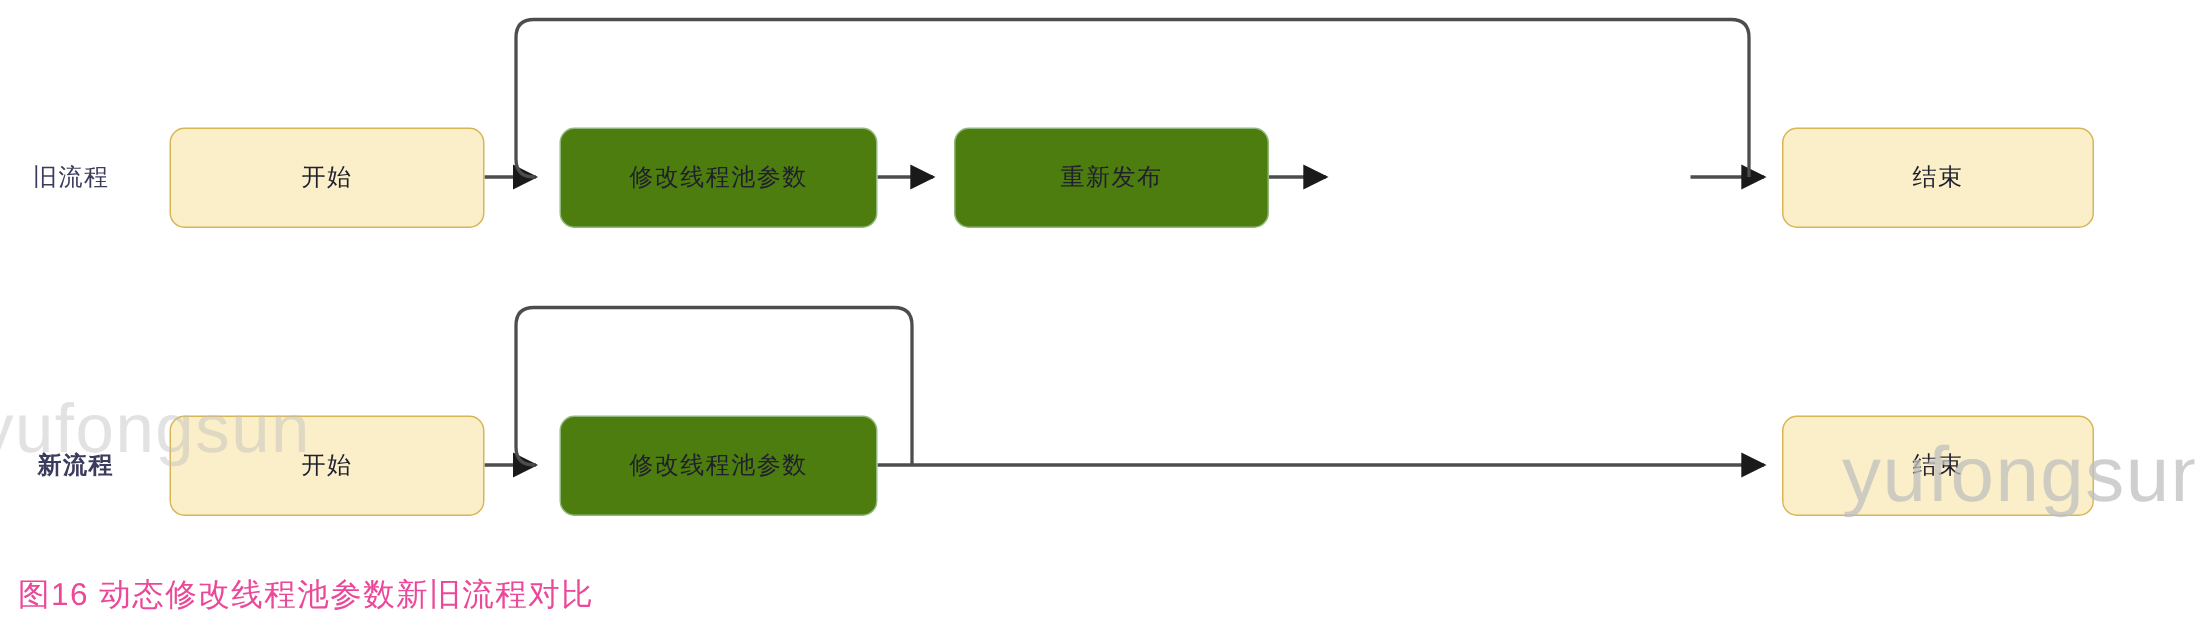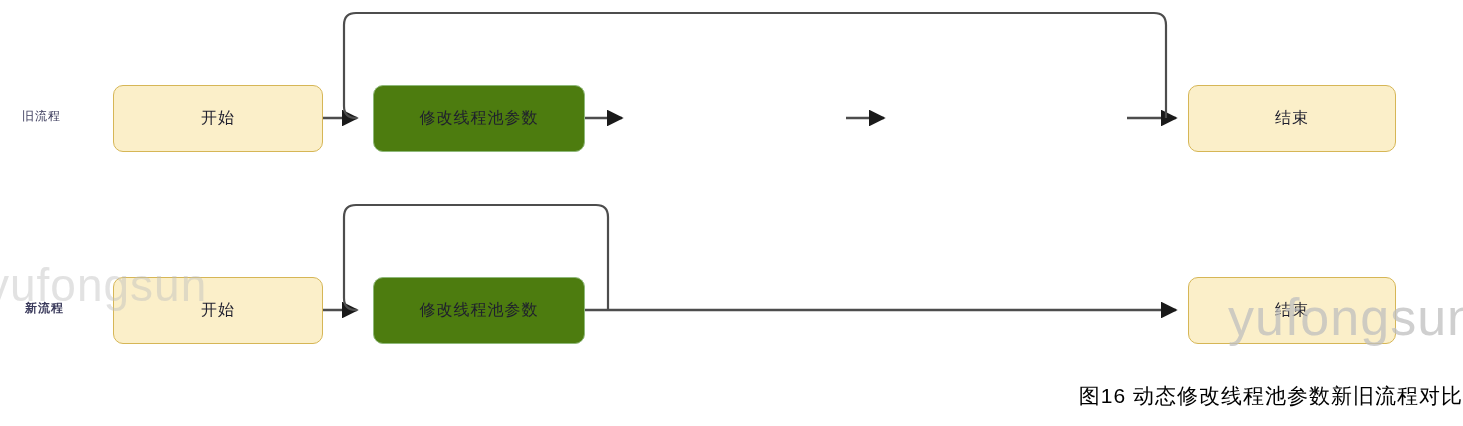--- a/index.html
+++ b/index.html
@@ -7,21 +7,21 @@
     width:1463px;height:426px;
     background:#ffffff;
     font-family:"Liberation Sans","DejaVu Sans",sans-serif;
     overflow:hidden;
     position:relative;
   }
   #stage{position:absolute;left:0;top:0;width:1463px;height:426px;}
 
   .row-label{
     position:absolute;
-    font-size:12px;
+    font-size:16px;
     color:#3b3b5c;
     letter-spacing:1px;
     white-space:nowrap;
   }
 
   .node{
     position:absolute;
     box-sizing:border-box;
     border-radius:10px;
     display:flex;
@@ -40,24 +40,25 @@
     background:#4d7c0f;
     border:1.6px solid #8fb97a;
   }
 
   svg.edges{position:absolute;left:0;top:0;width:1463px;height:426px;overflow:visible;}
 
   .caption{
     position:absolute;
     left:0;right:0;
     top:382px;
-    text-align:right;
+    text-align:left;
     font-size:21px;
-    color:#000000;
+    color:#ec4899;
     letter-spacing:1px;
+    padding-left:12px;
   }
 
   .watermark{
     position:absolute;
     color:#bfbfbf;
     opacity:.75;
     font-size:52px;
     letter-spacing:1px;
     white-space:nowrap;
     pointer-events:none;
@@ -104,20 +105,23 @@
   <div class="row-label" style="left:22px;top:108px;">旧流程</div>
 
   <div class="node start" style="left:113px;top:85px;width:210px;height:67px;">
     <span>开始</span>
   </div>
 
   <div class="node proc" style="left:373px;top:85px;width:212px;height:67px;">
     <span>修改线程池参数</span>
   </div>
 
+  <div class="node proc" style="left:636px;top:85px;width:210px;height:67px;">
+    <span>重新发布</span>
+  </div>
 
 
   <div class="node end" style="left:1188px;top:85px;width:208px;height:67px;">
     <span>结束</span>
   </div>
 
   <div class="row-label" style="left:25px;top:300px;font-weight:bold;">新流程</div>
 
   <div class="node start" style="left:113px;top:277px;width:210px;height:67px;">
     <span>开始</span>

